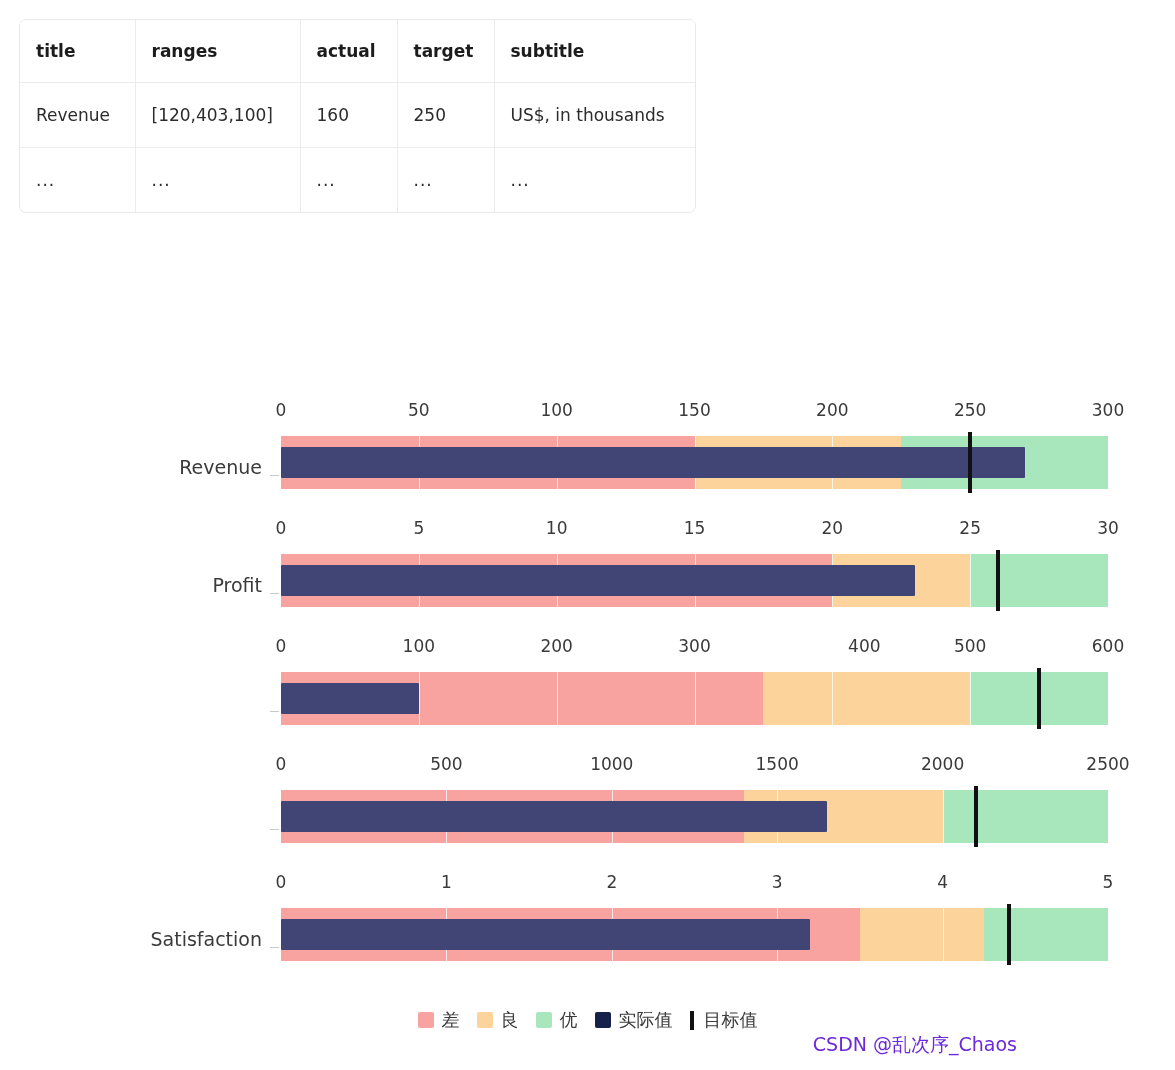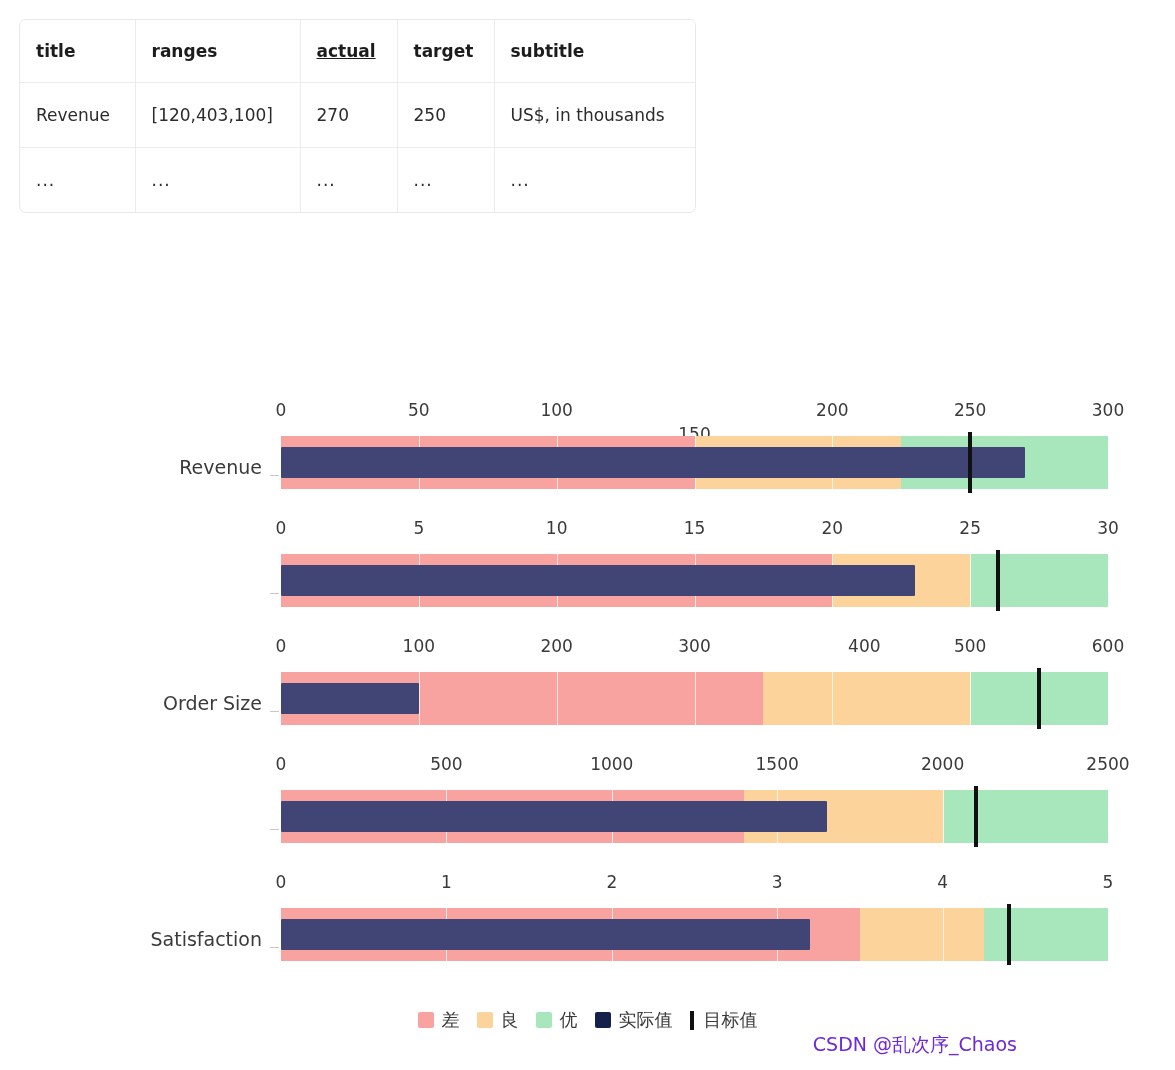--- a/index.html
+++ b/index.html
@@ -38,21 +38,21 @@
     font-size: 17px;
     height: 62px;
     color: #1c1c1c;
     background: #fff;
   }
   table.data-table td { height: 65px; }
   table.data-table tr:last-child td { border-bottom: none; }
   table.data-table th:last-child, table.data-table td:last-child { border-right: none; }
   .col-title   { width: 115px; }
   .col-ranges  { width: 165px; }
-  .col-actual  { width: 97px; text-decoration: underline; }
+  .col-actual  { width: 97px; }
   .col-target  { width: 97px; }
   .col-subtitle{ width: 203px; }
   td.ellipsis-cell { color: #bdbdbd; font-size: 15px; letter-spacing: 1px; }
 
   
   .chart {
     position: absolute;
     left: 0; top: 400px;
     width: 1175px;
   }
@@ -157,21 +157,21 @@
           <th class="col-ranges">ranges</th>
           <th class="col-actual">actual</th>
           <th class="col-target">target</th>
           <th class="col-subtitle">subtitle</th>
         </tr>
       </thead>
       <tbody>
         <tr>
           <td>Revenue</td>
           <td>[120,403,100]</td>
-          <td>270</td>
+          <td>160</td>
           <td>250</td>
           <td>US$, in thousands</td>
         </tr>
         <tr>
           <td class="ellipsis-cell">...</td>
           <td class="ellipsis-cell">...</td>
           <td class="ellipsis-cell">...</td>
           <td class="ellipsis-cell">...</td>
           <td class="ellipsis-cell">...</td>
         </tr>
@@ -181,40 +181,41 @@
 
   <div class="chart" id="chart">
       <div class="bullet-row">
         <div class="bullet-label">Revenue</div>
         <div class="tick-stub"></div>
         <div class="plot">
           <div class="axis">
             <div class="tick" style="left: 0%;">0</div>
             <div class="tick" style="left: 16.6667%;">50</div>
             <div class="tick" style="left: 33.3333%;">100</div>
-            <div class="tick" style="left: 50%; margin-top: 24px;">150</div>
+            <div class="tick" style="left: 50%;">150</div>
             <div class="tick" style="left: 66.6667%;">200</div>
             <div class="tick" style="left: 83.3333%;">250</div>
             <div class="tick" style="left: 100%;">300</div>
           </div>
           <div class="track">
             <div class="range-seg" style="left: 0%; width: 50%; background: rgb(249, 163, 160);"></div>
             <div class="range-seg" style="left: 50%; width: 25%; background: rgb(252, 211, 155);"></div>
             <div class="range-seg" style="left: 75%; width: 25%; background: rgb(168, 230, 188);"></div>
             <div class="gridline" style="left: 16.6667%;"></div>
             <div class="gridline" style="left: 33.3333%;"></div>
             <div class="gridline" style="left: 50%;"></div>
             <div class="gridline" style="left: 66.6667%;"></div>
             <div class="gridline" style="left: 83.3333%;"></div>
             <div class="actual-bar" style="width: 90%; background: rgb(65, 69, 118);"></div>
             <div class="target-mark" style="left: 83.3333%; background: rgb(17, 17, 17);"></div>
           </div>
         </div>
       </div>
       <div class="bullet-row">
+        <div class="bullet-label">Profit</div>
         <div class="tick-stub"></div>
         <div class="plot">
           <div class="axis">
             <div class="tick" style="left: 0%;">0</div>
             <div class="tick" style="left: 16.6667%;">5</div>
             <div class="tick" style="left: 33.3333%;">10</div>
             <div class="tick" style="left: 50%;">15</div>
             <div class="tick" style="left: 66.6667%;">20</div>
             <div class="tick" style="left: 83.3333%;">25</div>
             <div class="tick" style="left: 100%;">30</div>
@@ -227,21 +228,20 @@
             <div class="gridline" style="left: 33.3333%;"></div>
             <div class="gridline" style="left: 50%;"></div>
             <div class="gridline" style="left: 66.6667%;"></div>
             <div class="gridline" style="left: 83.3333%;"></div>
             <div class="actual-bar" style="width: 76.6667%; background: rgb(65, 69, 118);"></div>
             <div class="target-mark" style="left: 86.6667%; background: rgb(17, 17, 17);"></div>
           </div>
         </div>
       </div>
       <div class="bullet-row">
-        <div class="bullet-label">Order Size</div>
         <div class="tick-stub"></div>
         <div class="plot">
           <div class="axis">
             <div class="tick" style="left: 0%;">0</div>
             <div class="tick" style="left: 16.6667%;">100</div>
             <div class="tick" style="left: 33.3333%;">200</div>
             <div class="tick" style="left: 50%;">300</div>
             <div class="tick" style="left: 66.6667%; margin-left: 32px;">400</div>
             <div class="tick" style="left: 83.3333%;">500</div>
             <div class="tick" style="left: 100%;">600</div>

